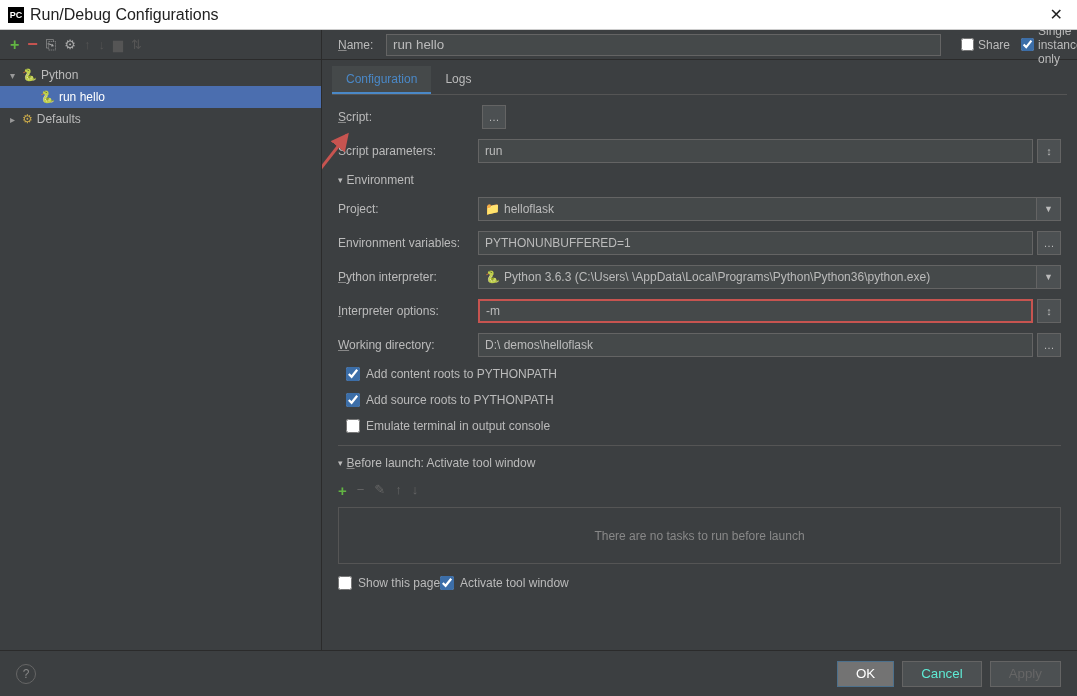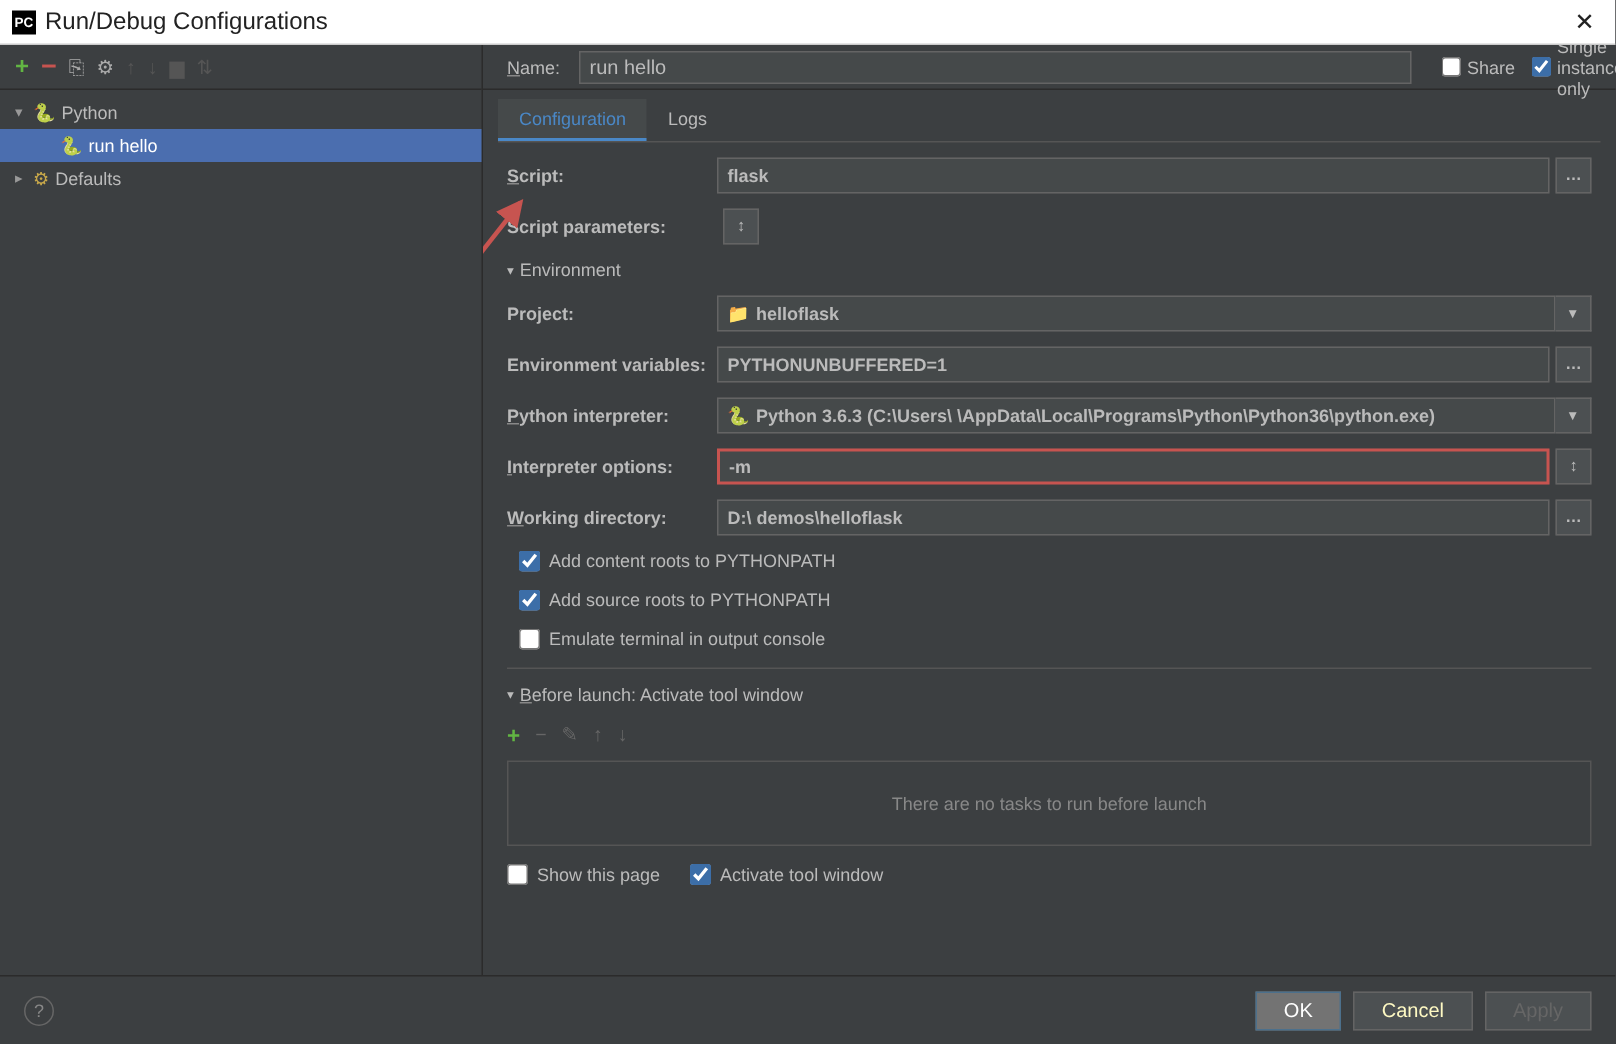--- a/index.html
+++ b/index.html
@@ -30,21 +30,21 @@
 .name-row label { width: 40px; }
 .name-input { flex: 1; background: #45494a; border: 1px solid #646464; color: #bbb; height: 22px; padding: 0 6px; }
 .chk { display: inline-flex; align-items: center; gap: 4px; margin-left: 12px; }
 .chk input { accent-color: #3c6ea8; }
 
 .tabs { display: flex; border-bottom: 1px solid #555; margin: 6px 10px 0 10px; }
 .tab { padding: 6px 14px; cursor: pointer; color: #bbb; }
 .tab.active { color: #4a88c7; border-bottom: 2px solid #4a88c7; background: #45494a; }
 
 .form { padding: 10px 16px; position: relative; }
-.row { display: flex; align-items: center; margin-bottom: 10px; min-height: 24px; font-weight: bold; }
+.row { display: flex; align-items: center; margin-bottom: 10px; min-height: 24px; }
 .row .lbl { width: 140px; color: #bbb; }
 .row .fld { flex: 1; background: #45494a; border: 1px solid #646464; color: #bbb; height: 24px; padding: 0 6px; display: flex; align-items: center; }
 .row .btn-sm { width: 24px; height: 24px; background: #4c5052; border: 1px solid #646464; margin-left: 4px; display: flex; align-items: center; justify-content: center; cursor: pointer; color: #bbb; font-size: 11px; }
 .row .dd { width: 24px; height: 24px; background: #4c5052; border: 1px solid #646464; border-left: none; display: flex; align-items: center; justify-content: center; cursor: pointer; font-size: 9px; }
 .row.highlight .fld { border: 2px solid #c75450; }
 
 .section-hdr { color: #bbb; font-size: 12px; display: flex; align-items: center; gap: 4px; margin: 4px 0 10px 0; cursor: pointer; }
 .section-hdr .chev { font-size: 9px; }
 
 .checks { margin-left: 8px; }
@@ -52,26 +52,26 @@
 .check-row input[type=checkbox] { width: 14px; height: 14px; accent-color: #3c6ea8; }
 
 .divider { height: 1px; background: #555; margin: 10px 0; }
 
 .before-toolbar { display: flex; gap: 10px; padding: 2px 0 8px 0; }
 .before-toolbar .plus { color: #62b543; font-size: 15px; font-weight: bold; cursor: pointer; }
 .before-toolbar .dim { color: #666; font-size: 13px; }
 
 .tasks-box { border: 1px solid #555; height: 57px; display: flex; align-items: center; justify-content: center; color: #888; }
 
-.bottom-checks { display: flex; gap: 20px; margin-top: 12px; }
+.bottom-checks { display: flex; margin-top: 12px; }
 
 .footer { height: 46px; display: flex; align-items: center; padding: 0 16px; border-top: 1px solid #2b2b2b; }
 .footer .help { width: 20px; height: 20px; border-radius: 50%; border: 1px solid #666; display: flex; align-items: center; justify-content: center; color: #888; cursor: pointer; }
 .footer .spacer { flex: 1; }
-.footer button { height: 26px; padding: 0 18px; margin-left: 8px; background: #4c5052; border: 1px solid #646464; color: #fef9c3; cursor: pointer; }
+.footer button { height: 26px; padding: 0 18px; margin-left: 8px; background: #4c5052; border: 1px solid #646464; color: #5eead4; cursor: pointer; }
 .footer button.primary { background: #737373; border-color: #4c708c; color: #fff; }
 .footer button:disabled { color: #666; }
 
 .folder-icon { color: #c8a84a; margin-right: 4px; }
 .underline { text-decoration: underline; text-decoration-color: #888; }
 
 .red-arrow { position: absolute; left: -30px; top: 40px; pointer-events: none; }
 .red-arrow svg { overflow: visible; }
 </style>
 </head>
@@ -139,25 +139,25 @@
               <marker id="ah" markerWidth="6" markerHeight="6" refX="5" refY="3" orient="auto">
                 <path d="M0,0 L6,3 L0,6 Z" fill="#c75450"></path>
               </marker>
             </defs>
             <line x1="0" y1="70" x2="55" y2="0" stroke="#c75450" stroke-width="3" marker-end="url(#ah)"></line>
           </svg>
       </div>
 
       <div class="row">
         <div class="lbl"><span class="underline">S</span>cript:</div>
-        <div class="fld">flask</div>
         <div class="btn-sm">…</div>
       </div>
       <div class="row">
         <div class="lbl">Script parameters:</div>
+        <div class="fld">run</div>
         <div class="btn-sm">↕</div>
       </div>
 
       <div class="section-hdr">
         <span class="chev">▾</span>
         <span>Environment</span>
       </div>
 
       <div class="row">
         <div class="lbl">Project:</div>

